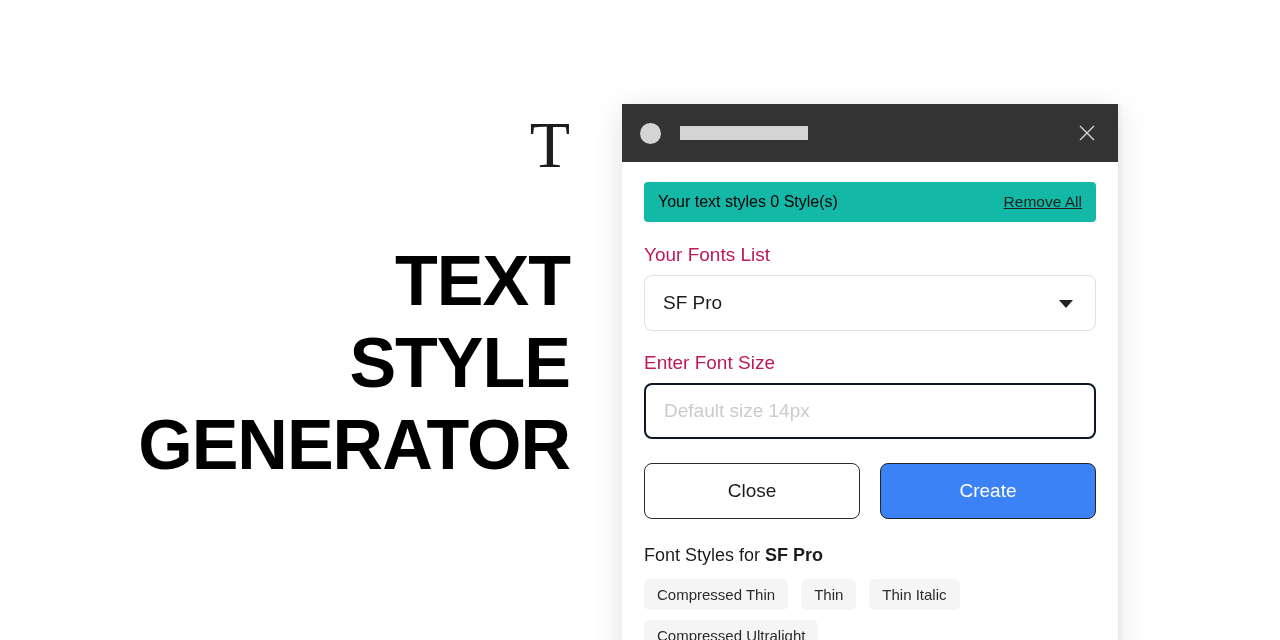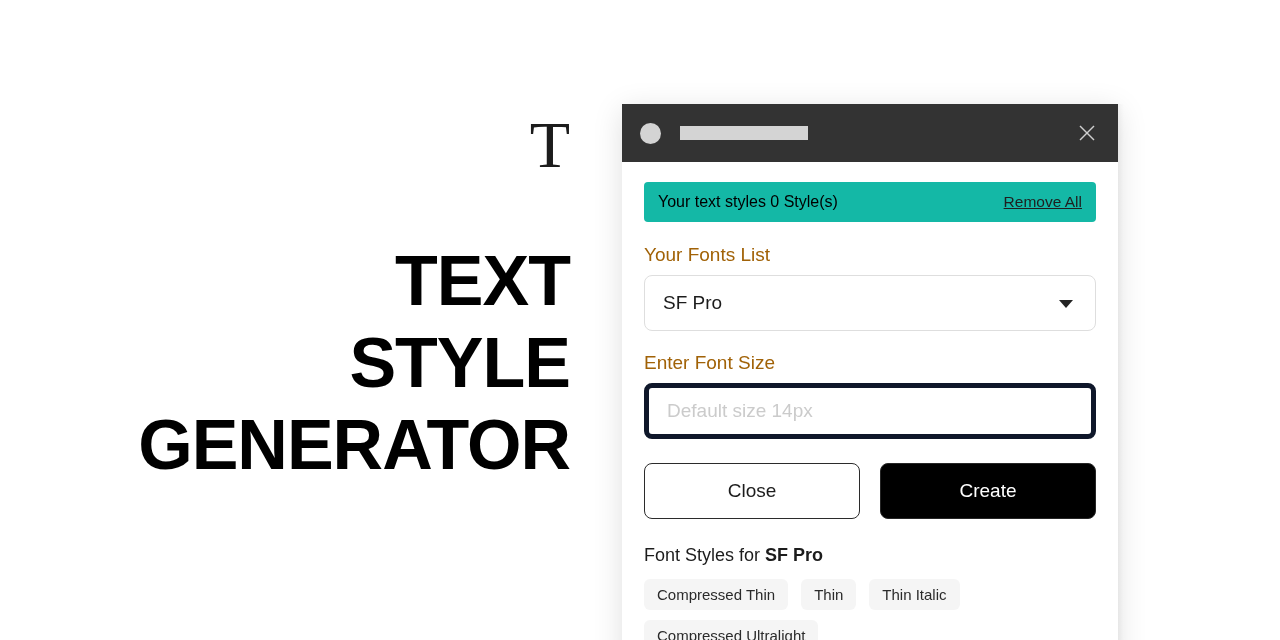--- a/index.html
+++ b/index.html
@@ -131,21 +131,21 @@
   .remove-all {
     font-size: 15.5px;
     color: #1f1f1f;
     text-decoration: underline;
     cursor: pointer;
     padding-left: 27px;
   }
 
   .field-label {
     font-size: 19px;
-    color: #a16207;
+    color: #be185d;
     margin-bottom: 9px;
   }
 
   .select-box {
     position: relative;
     height: 56px;
     border: 1px solid #dedede;
     border-radius: 8px;
     background: #ffffff;
     display: flex;
@@ -166,21 +166,21 @@
     margin-top: -3px;
     width: 0;
     height: 0;
     border-left: 7px solid transparent;
     border-right: 7px solid transparent;
     border-top: 8px solid #232323;
   }
 
   .text-input {
     height: 56px;
-    border: 5px solid #0f172a;
+    border: 2px solid #0f172a;
     border-radius: 8px;
     background: #ffffff;
     width: 100%;
     box-sizing: border-box;
     padding: 0 18px;
     font-family: "Liberation Sans", sans-serif;
     font-size: 19px;
     color: #1c1c1c;
     outline: none;
     margin-bottom: 24px;
@@ -205,21 +205,21 @@
     justify-content: center;
     cursor: pointer;
     box-sizing: border-box;
   }
   .btn-close {
     background: #ffffff;
     border: 1.6px solid #2b2b2b;
     color: #1c1c1c;
   }
   .btn-create {
-    background: #000000;
+    background: #3b82f6;
     border: 1.6px solid #262626;
     color: #ffffff;
   }
 
   .styles-heading {
     font-size: 18px;
     color: #1c1c1c;
     margin-bottom: 13px;
   }
   .styles-heading b { font-weight: bold; }

